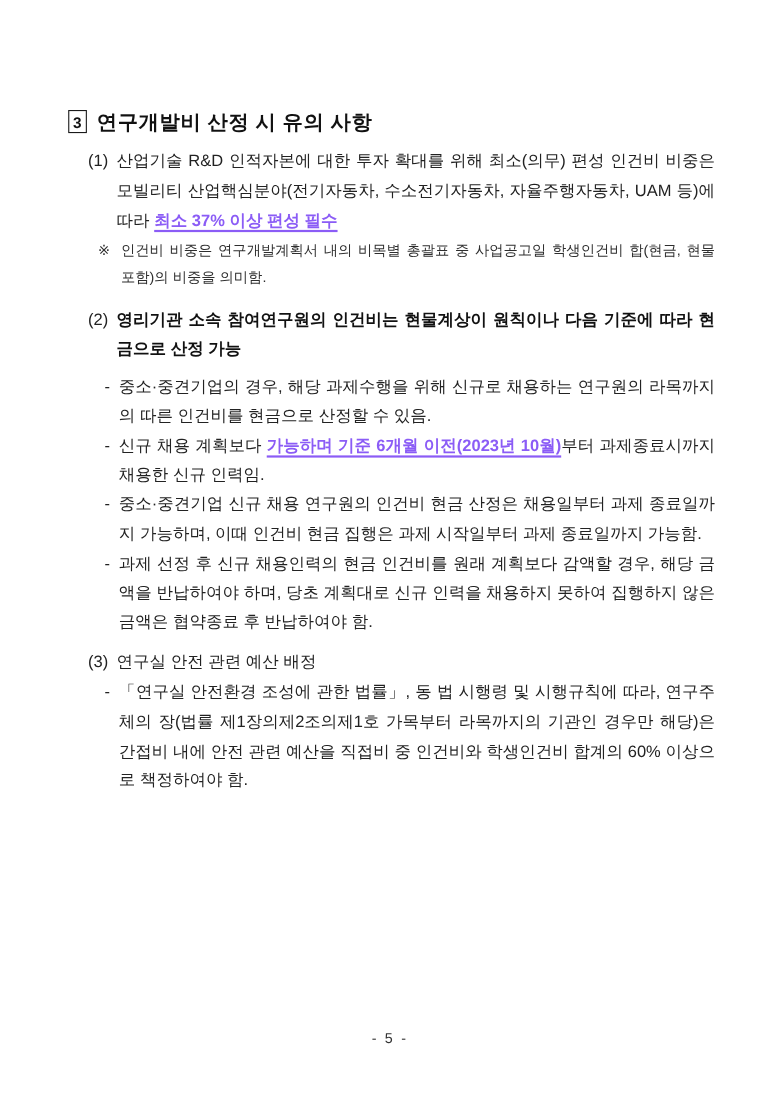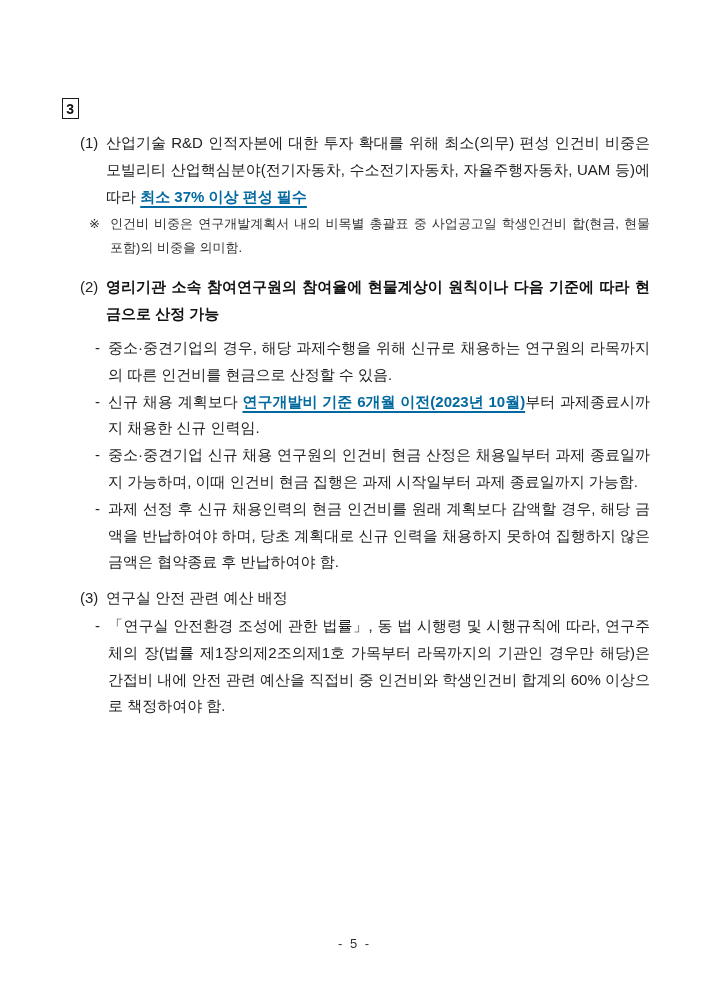--- a/index.html
+++ b/index.html
@@ -59,21 +59,21 @@
     text-align: justify;
     text-justify: inter-word;
   }
   .para.bold .ptext,
   .para.bold .em {
     font-weight: bold;
     color: #111111;
   }
   .em {
     font-weight: bold;
-    color: #0369a1;
+    color: #8b5cf6;
     text-decoration: underline;
     text-decoration-thickness: 1.6px;
     text-underline-offset: 4px;
   }
   .note {
     font-size: 13px;
     line-height: 24px;
     color: #2e2e2e;
     margin-top: 2px;
     margin-bottom: 14px;
@@ -105,45 +105,46 @@
   }
 </style>
 </head>
 <body>
 
 <div class="page">
   <div class="doc">
 
     <h1 class="doc-title">
       <span class="numbox">3</span>
+      <span>연구개발비 산정 시 유의 사항</span>
     </h1>
 
     <div class="para">
       <span class="plabel">(1)</span>
       <span class="ptext"><span>산업기술 R&amp;D 인적자본에 대한 투자 확대를 위해 최소(의무) 편성 인건비 비중은 모빌리티 산업핵심분야(전기자동차, 수소전기자동차, 자율주행자동차, UAM 등)에 따라 </span><span class="em">최소 37% 이상 편성 필수</span></span>
     </div>
 
     <div class="para note">
       <span class="nmark">※</span>
       <span class="ptext">인건비 비중은 연구개발계획서 내의 비목별 총괄표 중 사업공고일 학생인건비 합(현금, 현물 포함)의 비중을 의미함.</span>
     </div>
 
     <div class="para bold sec2-title">
       <span class="plabel" style="font-weight:normal;color:#222;">(2)</span>
-      <span class="ptext">영리기관 소속 참여연구원의 참여율에 현물계상이 원칙이나 다음 기준에 따라 현금으로 산정 가능</span>
+      <span class="ptext">영리기관 소속 참여연구원의 인건비는 현물계상이 원칙이나 다음 기준에 따라 현금으로 산정 가능</span>
     </div>
 
     <div class="para dash">
       <span class="dmark">-</span>
       <span class="ptext">중소·중견기업의 경우, 해당 과제수행을 위해 신규로 채용하는 연구원의 라목까지의 따른 인건비를 현금으로 산정할 수 있음.</span>
     </div>
 
     <div class="para dash">
       <span class="dmark">-</span>
-      <span class="ptext"><span>신규 채용 계획보다 </span><span class="em">연구개발비 기준 6개월 이전(2023년 10월)</span><span>부터 과제종료시까지 채용한 신규 인력임.</span></span>
+      <span class="ptext"><span>신규 채용 계획보다 </span><span class="em">가능하며 기준 6개월 이전(2023년 10월)</span><span>부터 과제종료시까지 채용한 신규 인력임.</span></span>
     </div>
 
     <div class="para dash">
       <span class="dmark">-</span>
       <span class="ptext">중소·중견기업 신규 채용 연구원의 인건비 현금 산정은 채용일부터 과제 종료일까지 가능하며, 이때 인건비 현금 집행은 과제 시작일부터 과제 종료일까지 가능함.</span>
     </div>
 
     <div class="para dash">
       <span class="dmark">-</span>
       <span class="ptext">과제 선정 후 신규 채용인력의 현금 인건비를 원래 계획보다 감액할 경우, 해당 금액을 반납하여야 하며, 당초 계획대로 신규 인력을 채용하지 못하여 집행하지 않은 금액은 협약종료 후 반납하여야 함.</span>

